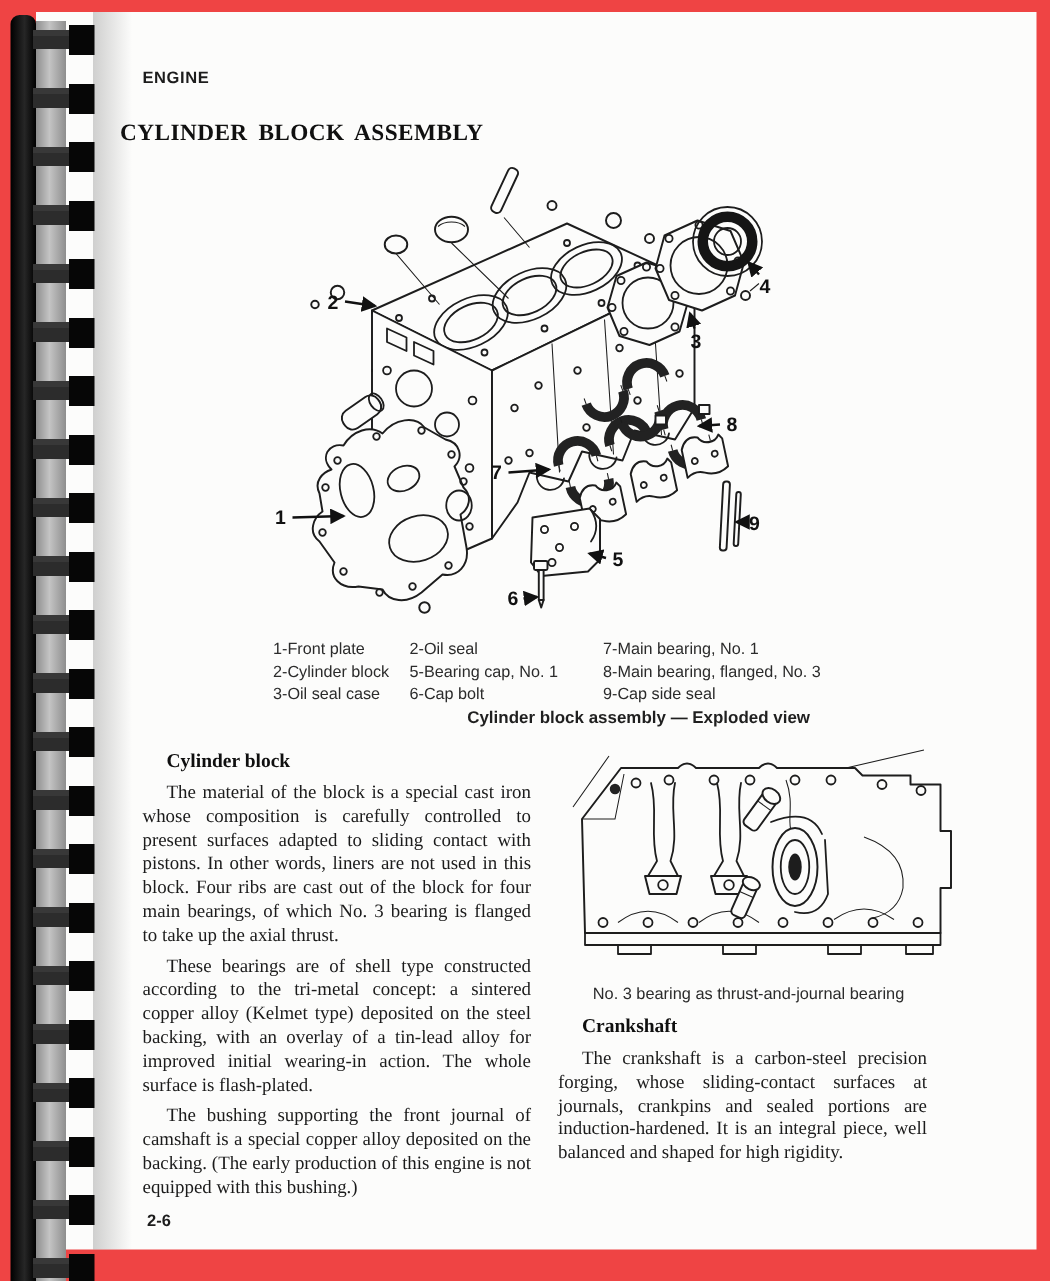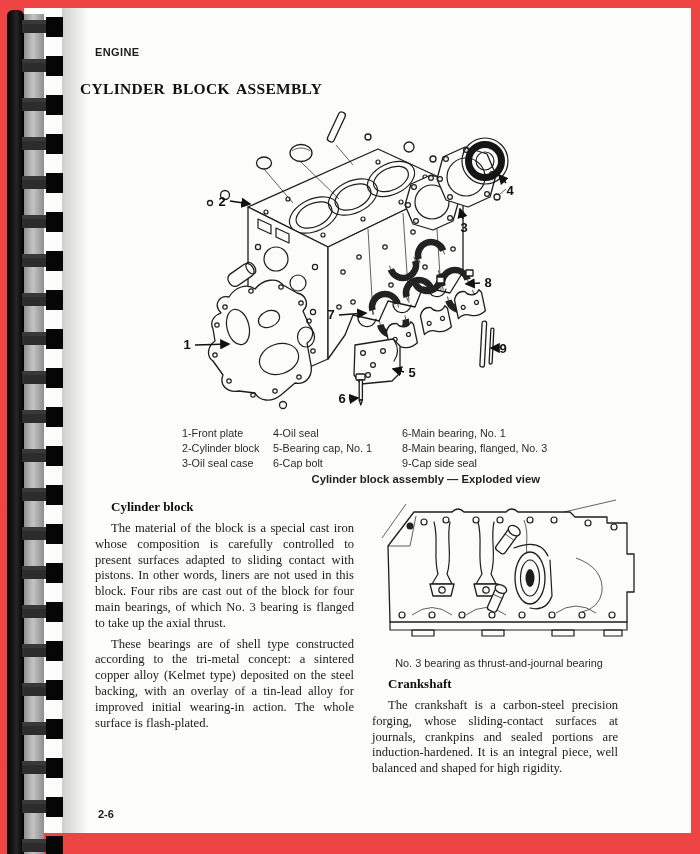--- a/index.html
+++ b/index.html
@@ -257,36 +257,37 @@
     </g>
   </svg>
 
   <div class="parts-list">
     <div class="parts-col">
       <span>1-Front plate</span>
       <span>2-Cylinder block</span>
       <span>3-Oil seal case</span>
     </div>
     <div class="parts-col">
-      <span>4-Oil seal</span>
+      <span>2-Oil seal</span>
       <span>5-Bearing cap, No. 1</span>
       <span>6-Cap bolt</span>
     </div>
     <div class="parts-col">
-      <span>6-Main bearing, No. 1</span>
+      <span>7-Main bearing, No. 1</span>
       <span>8-Main bearing, flanged, No. 3</span>
       <span>9-Cap side seal</span>
     </div>
   </div>
   <div class="fig1-caption">Cylinder block assembly — Exploded view</div>
 
   <div class="col-left">
     <h3>Cylinder block</h3>
     <p>The material of the block is a special cast iron whose composition is carefully controlled to present surfaces adapted to sliding contact with pistons. In other words, liners are not used in this block. Four ribs are cast out of the block for four main bearings, of which No. 3 bearing is flanged to take up the axial thrust.</p>
     <p>These bearings are of shell type constructed according to the tri-metal concept: a sintered copper alloy (Kelmet type) deposited on the steel backing, with an overlay of a tin-lead alloy for improved initial wearing-in action. The whole surface is flash-plated.</p>
+    <p>The bushing supporting the front journal of camshaft is a special copper alloy deposited on the backing. (The early production of this engine is not equipped with this bushing.)</p>
   </div>
 
   <svg class="fig2" width="268" height="156" viewBox="0 0 268 156">
     <g>
       <path class="lnw" d="M10,50 L36,16 L74,16 Q80,10 86,16 L128,16 Q134,10 140,16 L192,16 L197,21 L229,21 L229,27 L249,27 L249,58 L256,58 L256,96 L249,96 L249,126 L12,126 Z"></path>
       <path class="ln" d="M12,126 L12,134 L249,134 L249,126"></path>
       <rect class="ln" x="34" y="134" width="22" height="6"></rect>
       <rect class="ln" x="104" y="134" width="22" height="6"></rect>
       <rect class="ln" x="174" y="134" width="22" height="6"></rect>
       <rect class="ln" x="226" y="134" width="18" height="6"></rect>

